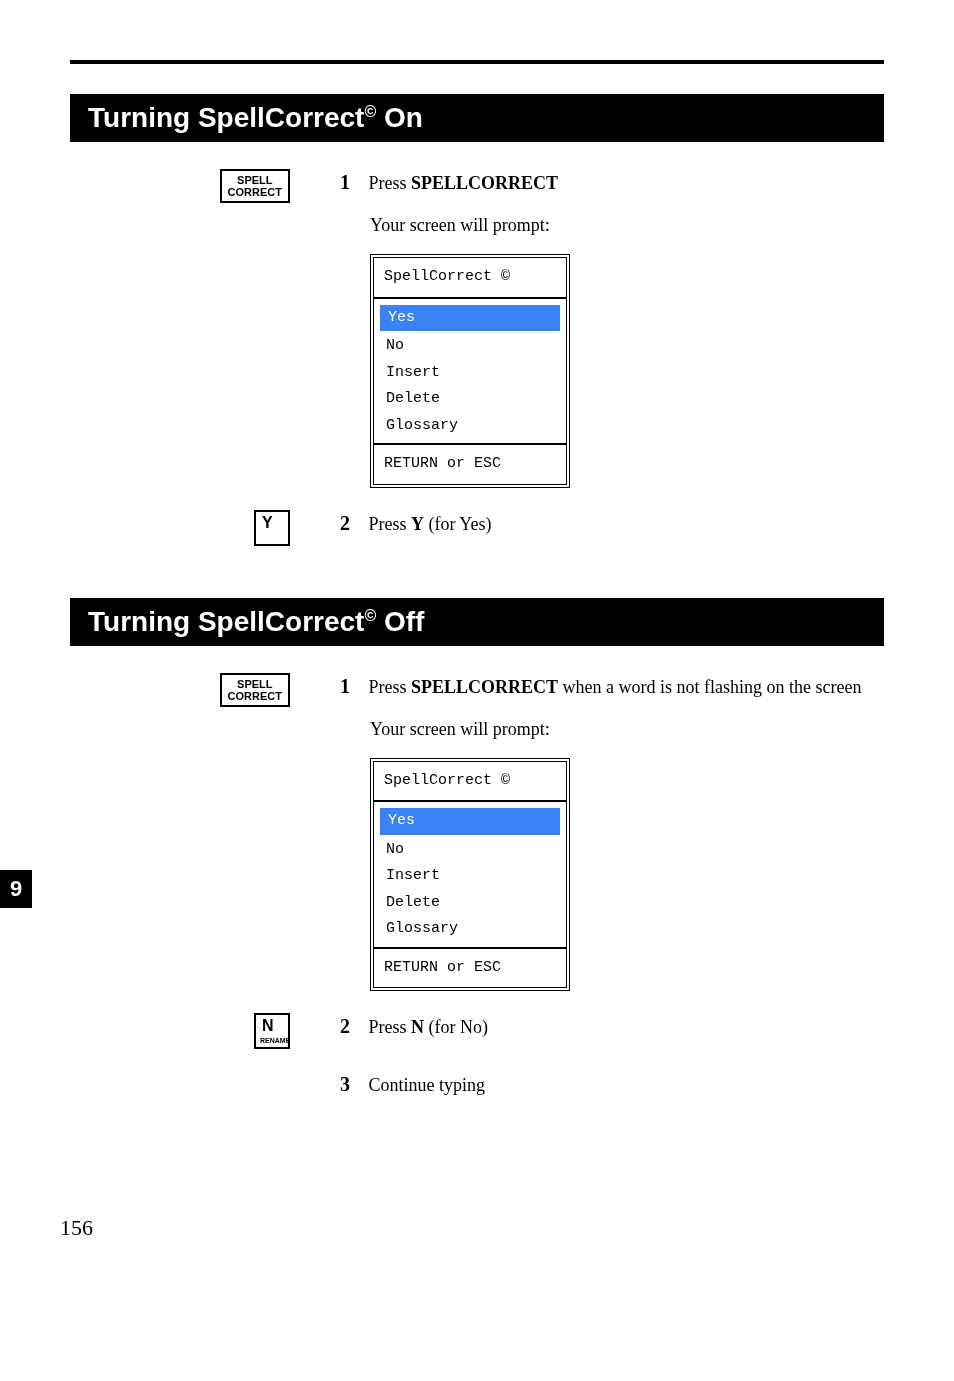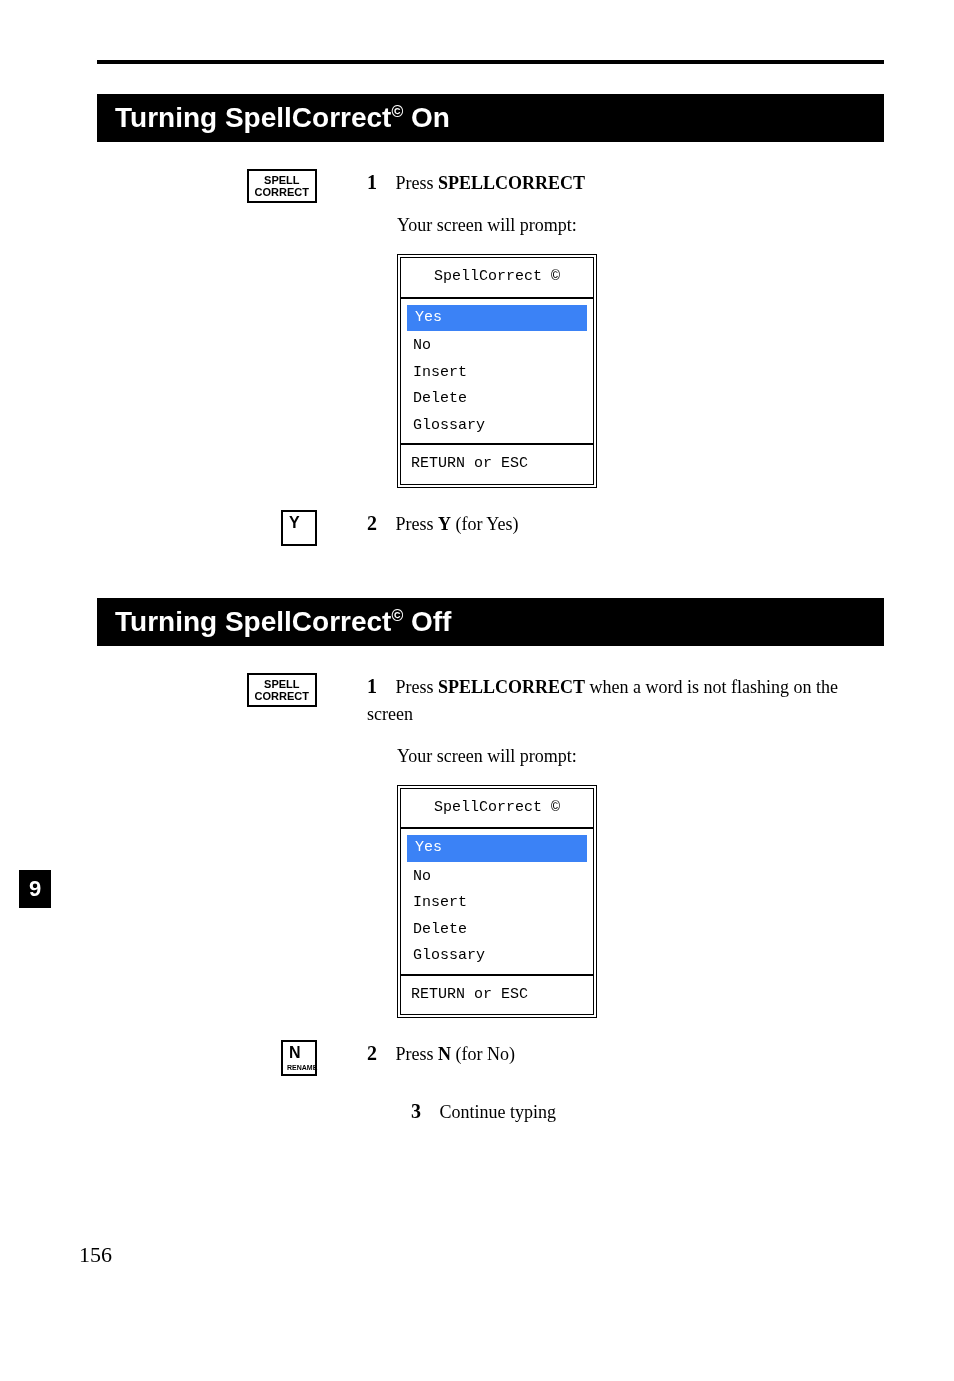--- a/index.html
+++ b/index.html
@@ -4,23 +4,22 @@
 <style>
   * { box-sizing: border-box; }
   body {
     margin: 0;
     padding: 0;
     background: #fff;
     font-family: 'Times New Roman', Times, serif;
     width: 954px;
   }
   .page {
-    padding: 60px 70px 40px 8px;
+    padding: 60px 70px 40px 0;
     position: relative;
-    margin-left: 19px;
   }
   .thick-rule {
     height: 4px;
     background: #000;
     margin-left: 70px;
     margin-right: 0;
     margin-bottom: 30px;
   }
   .section-header {
     background: #000;
@@ -99,21 +98,20 @@
     border: 4px double #000;
     width: 200px;
     margin-left: 30px;
     margin-top: 14px;
     font-family: 'Courier New', Courier, monospace;
     font-size: 15px;
   }
   .screen-title {
     padding: 8px 10px;
     border-bottom: 2px solid #000;
-    text-align: center;
   }
   .screen-options {
     padding: 4px;
   }
   .screen-option {
     padding: 2px 8px;
   }
   .screen-option.selected {
     background: #3b82f6;
     color: #fff;
@@ -237,21 +235,21 @@
       </div>
     </div>
     <div class="text-col">
       <span class="step-num">2</span>
       <span class="step-text">
         <span>Press </span><span class="bold">N</span><span> (for No)</span>
       </span>
     </div>
   </div>
 
-  <div class="content-row" style="margin-top:20px;gap:44px;">
+  <div class="content-row" style="margin-top:20px;">
     <div class="key-col"></div>
     <div class="text-col">
       <span class="step-num">3</span>
       <span class="step-text">
         <span>Continue typing</span>
       </span>
     </div>
   </div>
 
   <div style="height:120px;"></div>

